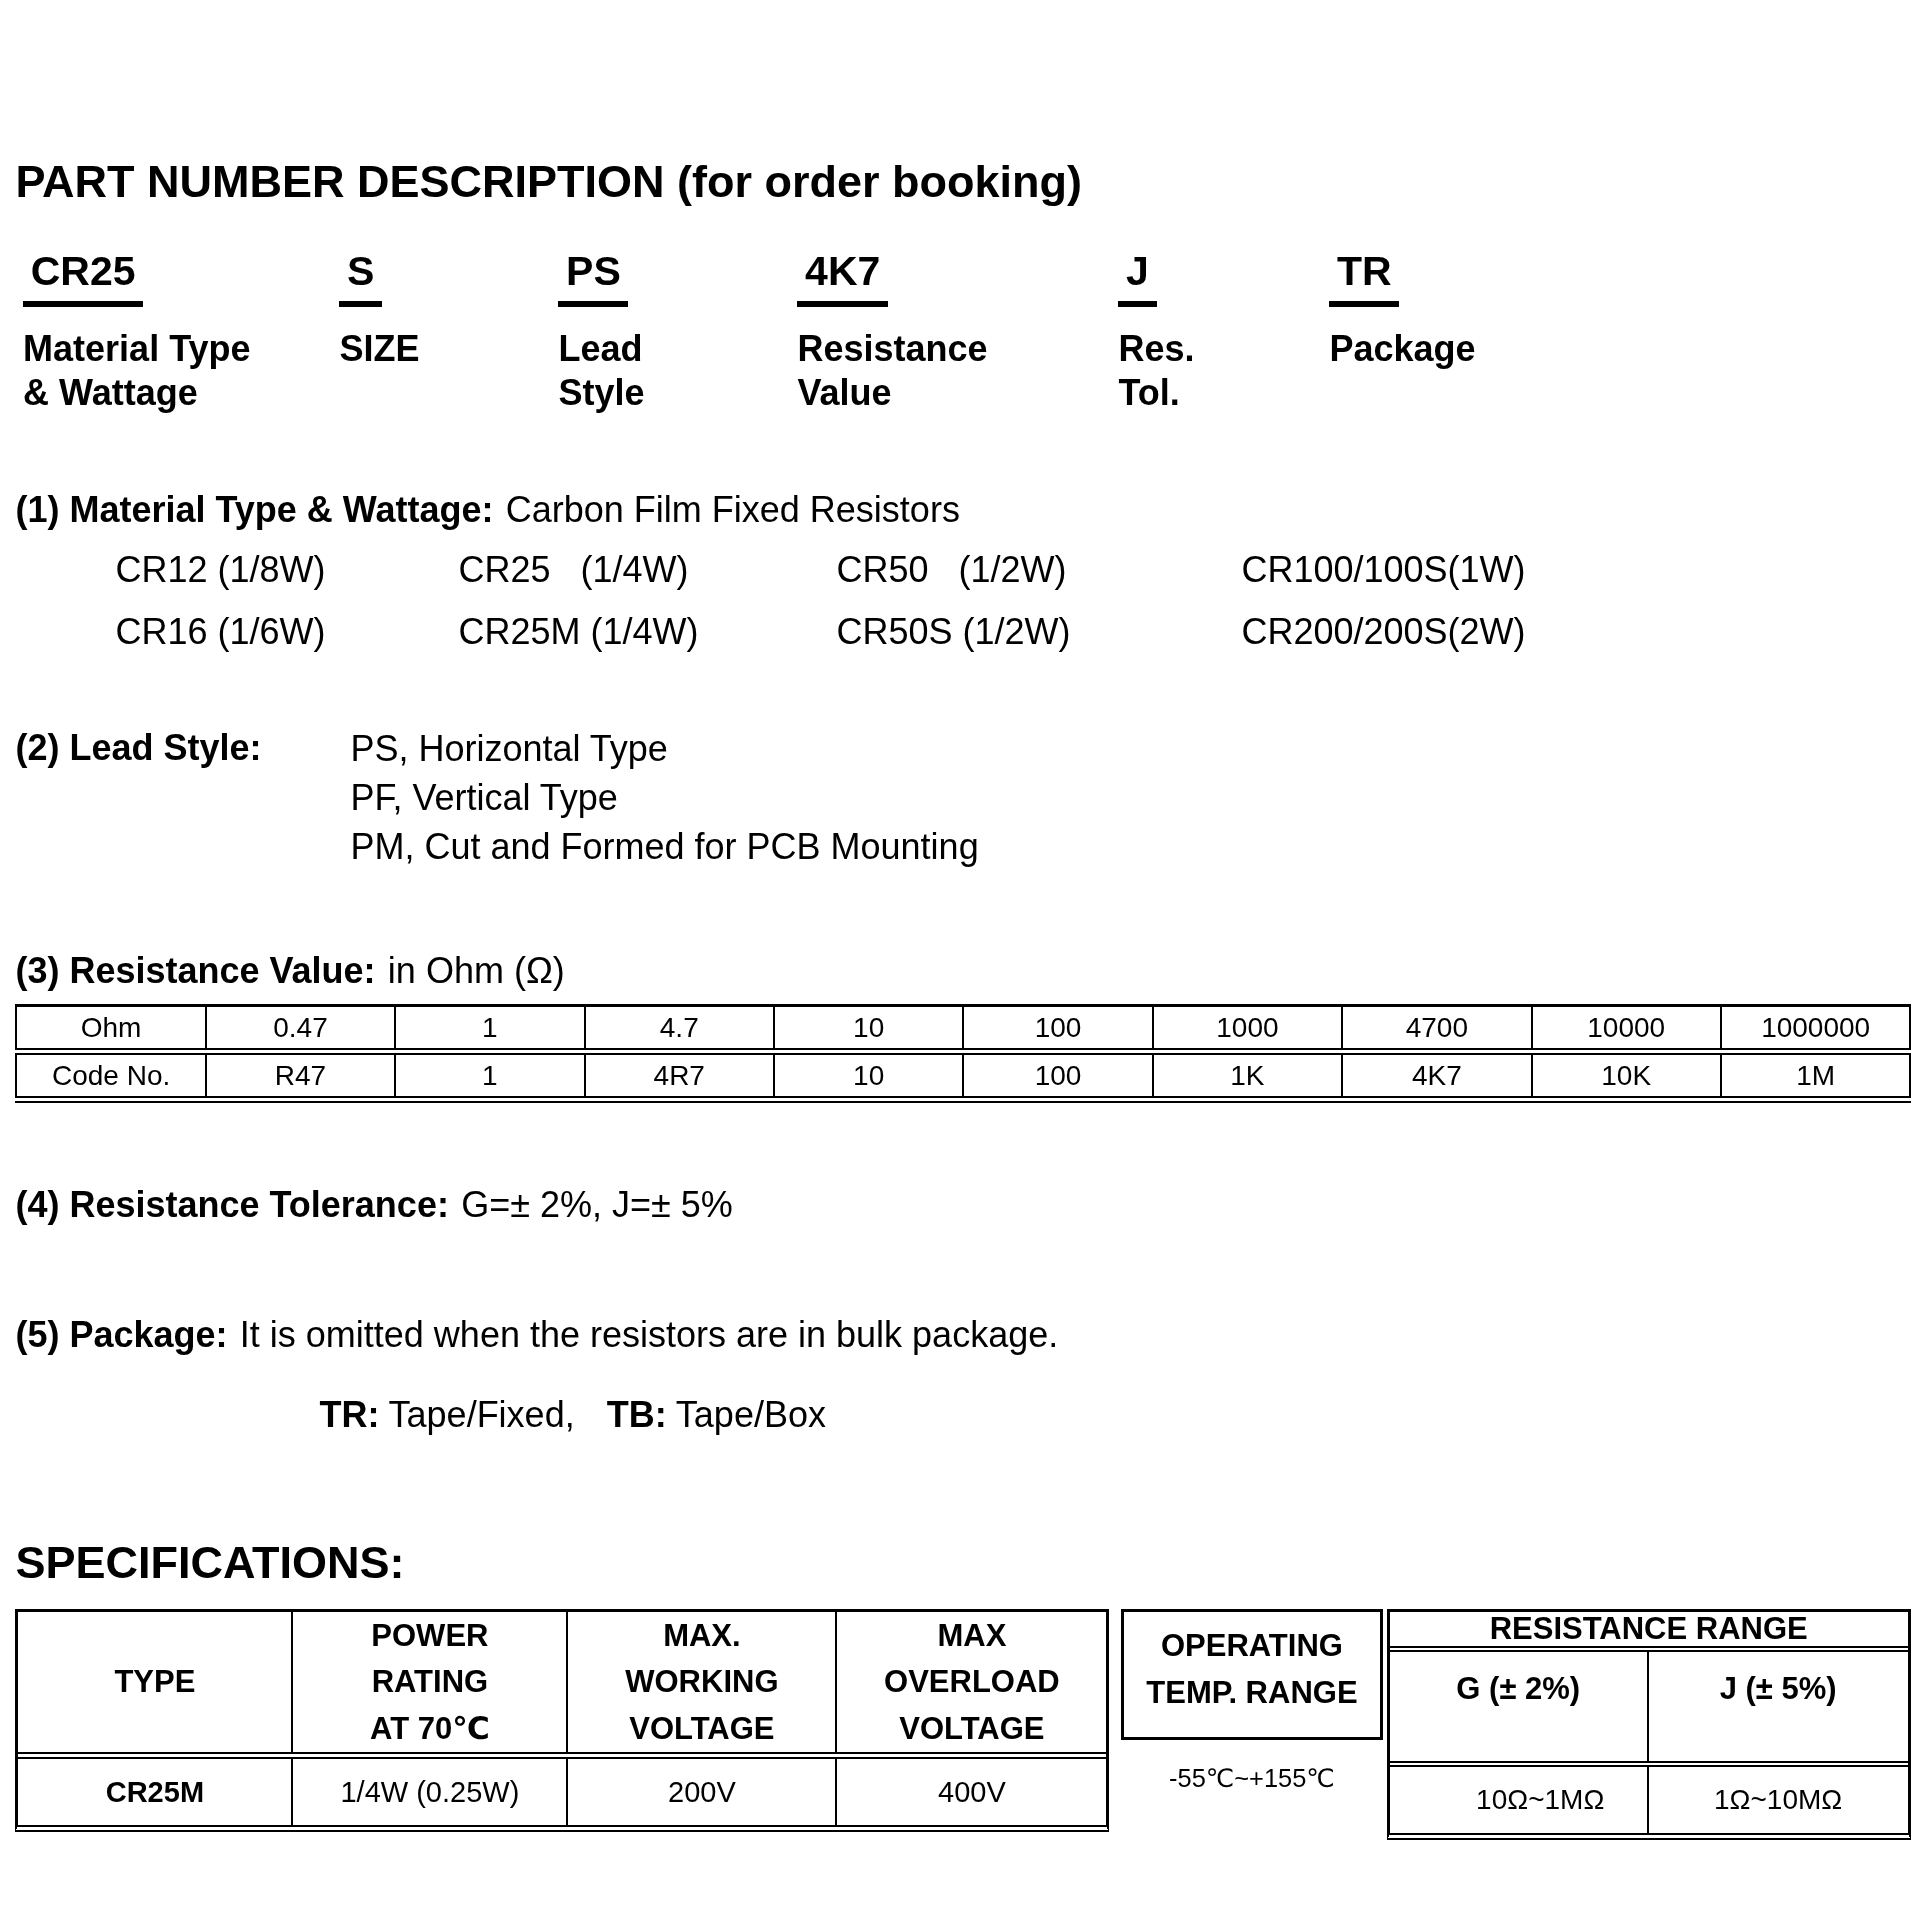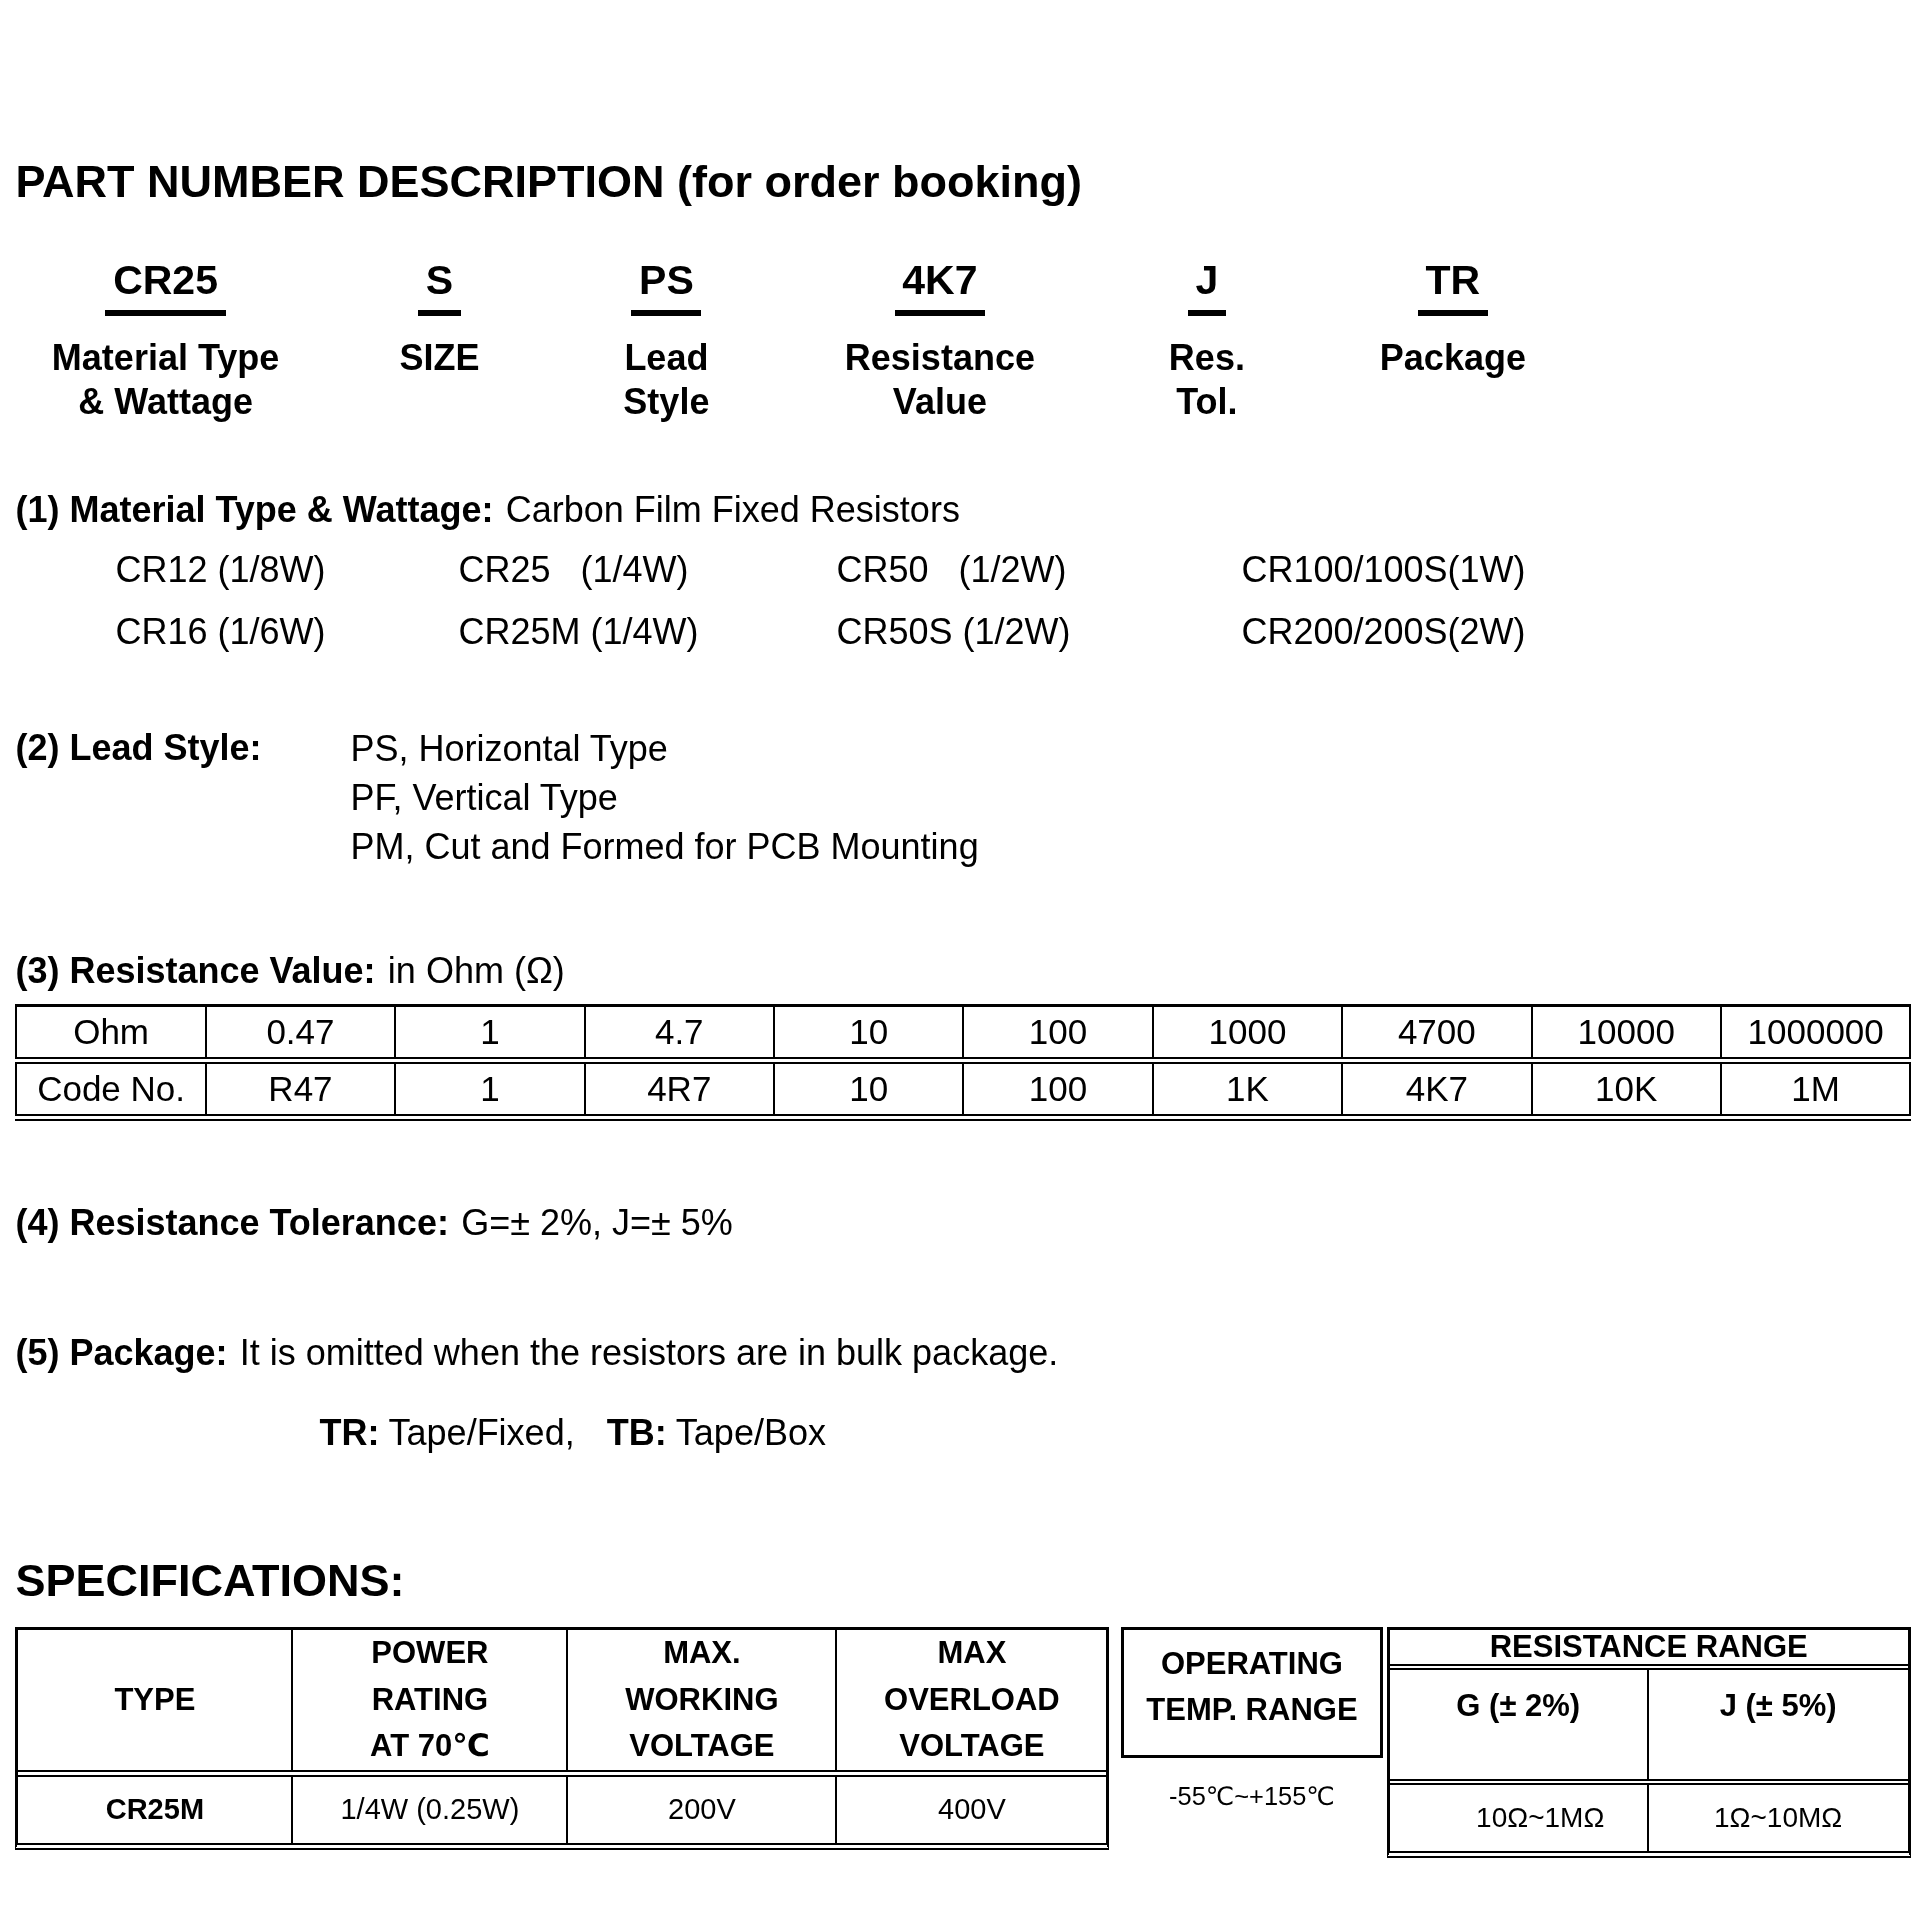--- a/index.html
+++ b/index.html
@@ -9,21 +9,21 @@
     font-family:"Liberation Sans","DejaVu Sans",sans-serif;
     color:#000;
   }
   .page { position:relative; width:1926px; height:1926px; overflow:hidden; padding:159px 15.4px 0 15.4px; }
 
   
   .title { font-size:45px; font-weight:bold; line-height:1; }
 
   
   .pn-block { position:relative; height:170px; margin-top:39px; }
-  .pn-seg { position:absolute; top:17px; text-align:center; }
+  .pn-seg { position:absolute; top:8px; }
   .pn-code { display:inline-block; font-size:41px; font-weight:bold; line-height:1;
              border-bottom:6.2px solid #000; padding:0 7.7px 9.2px 7.7px; }
   .pn-label { margin-top:20px; font-size:36px; font-weight:bold; line-height:1.22; white-space:pre-line; }
   .seg0 { left:7.7px;   width:285px; }
   .seg1 { left:324px;  width:200px; }
   .seg2 { left:543px;  width:216px; }
   .seg3 { left:782px; width:285px; }
   .seg4 { left:1103px; width:177px; }
   .seg5 { left:1314px; width:247px; }
 
@@ -37,21 +37,21 @@
                grid-template-columns:343px 378px 405px auto; row-gap:17px; font-size:36px; }
   .pre { white-space:pre; }
 
   
   .sec2 { margin-top:71px; display:flex; }
   .sec2-head { flex:0 0 335px; font-weight:bold; }
   .sec2-options { line-height:1.36; }
 
   
   .sec3 { margin-top:76px; }
-  .rv-table { margin-top:10.8px; width:1896px; border-collapse:collapse; table-layout:fixed; font-size:35px; }
+  .rv-table { margin-top:10.8px; width:1896px; border-collapse:collapse; table-layout:fixed; font-size:28px; }
   .rv-table td { border:2.3px solid #000; text-align:center; padding:3.1px 1.5px; }
   .rv-table tr.r1 td { border-top:3.1px solid #000; border-bottom:7.7px double #000; }
   .rv-table tr.r2 td { border-bottom:7.7px double #000; }
 
   
   .sec4 { margin-top:79px; }
   .sec5 { margin-top:85px; }
   .sec5-line2 { margin-top:35px; padding-left:304px; }
   .inline-bold { font-weight:bold; margin-right:9.2px; }
   .gap-left { margin-left:32px; }

